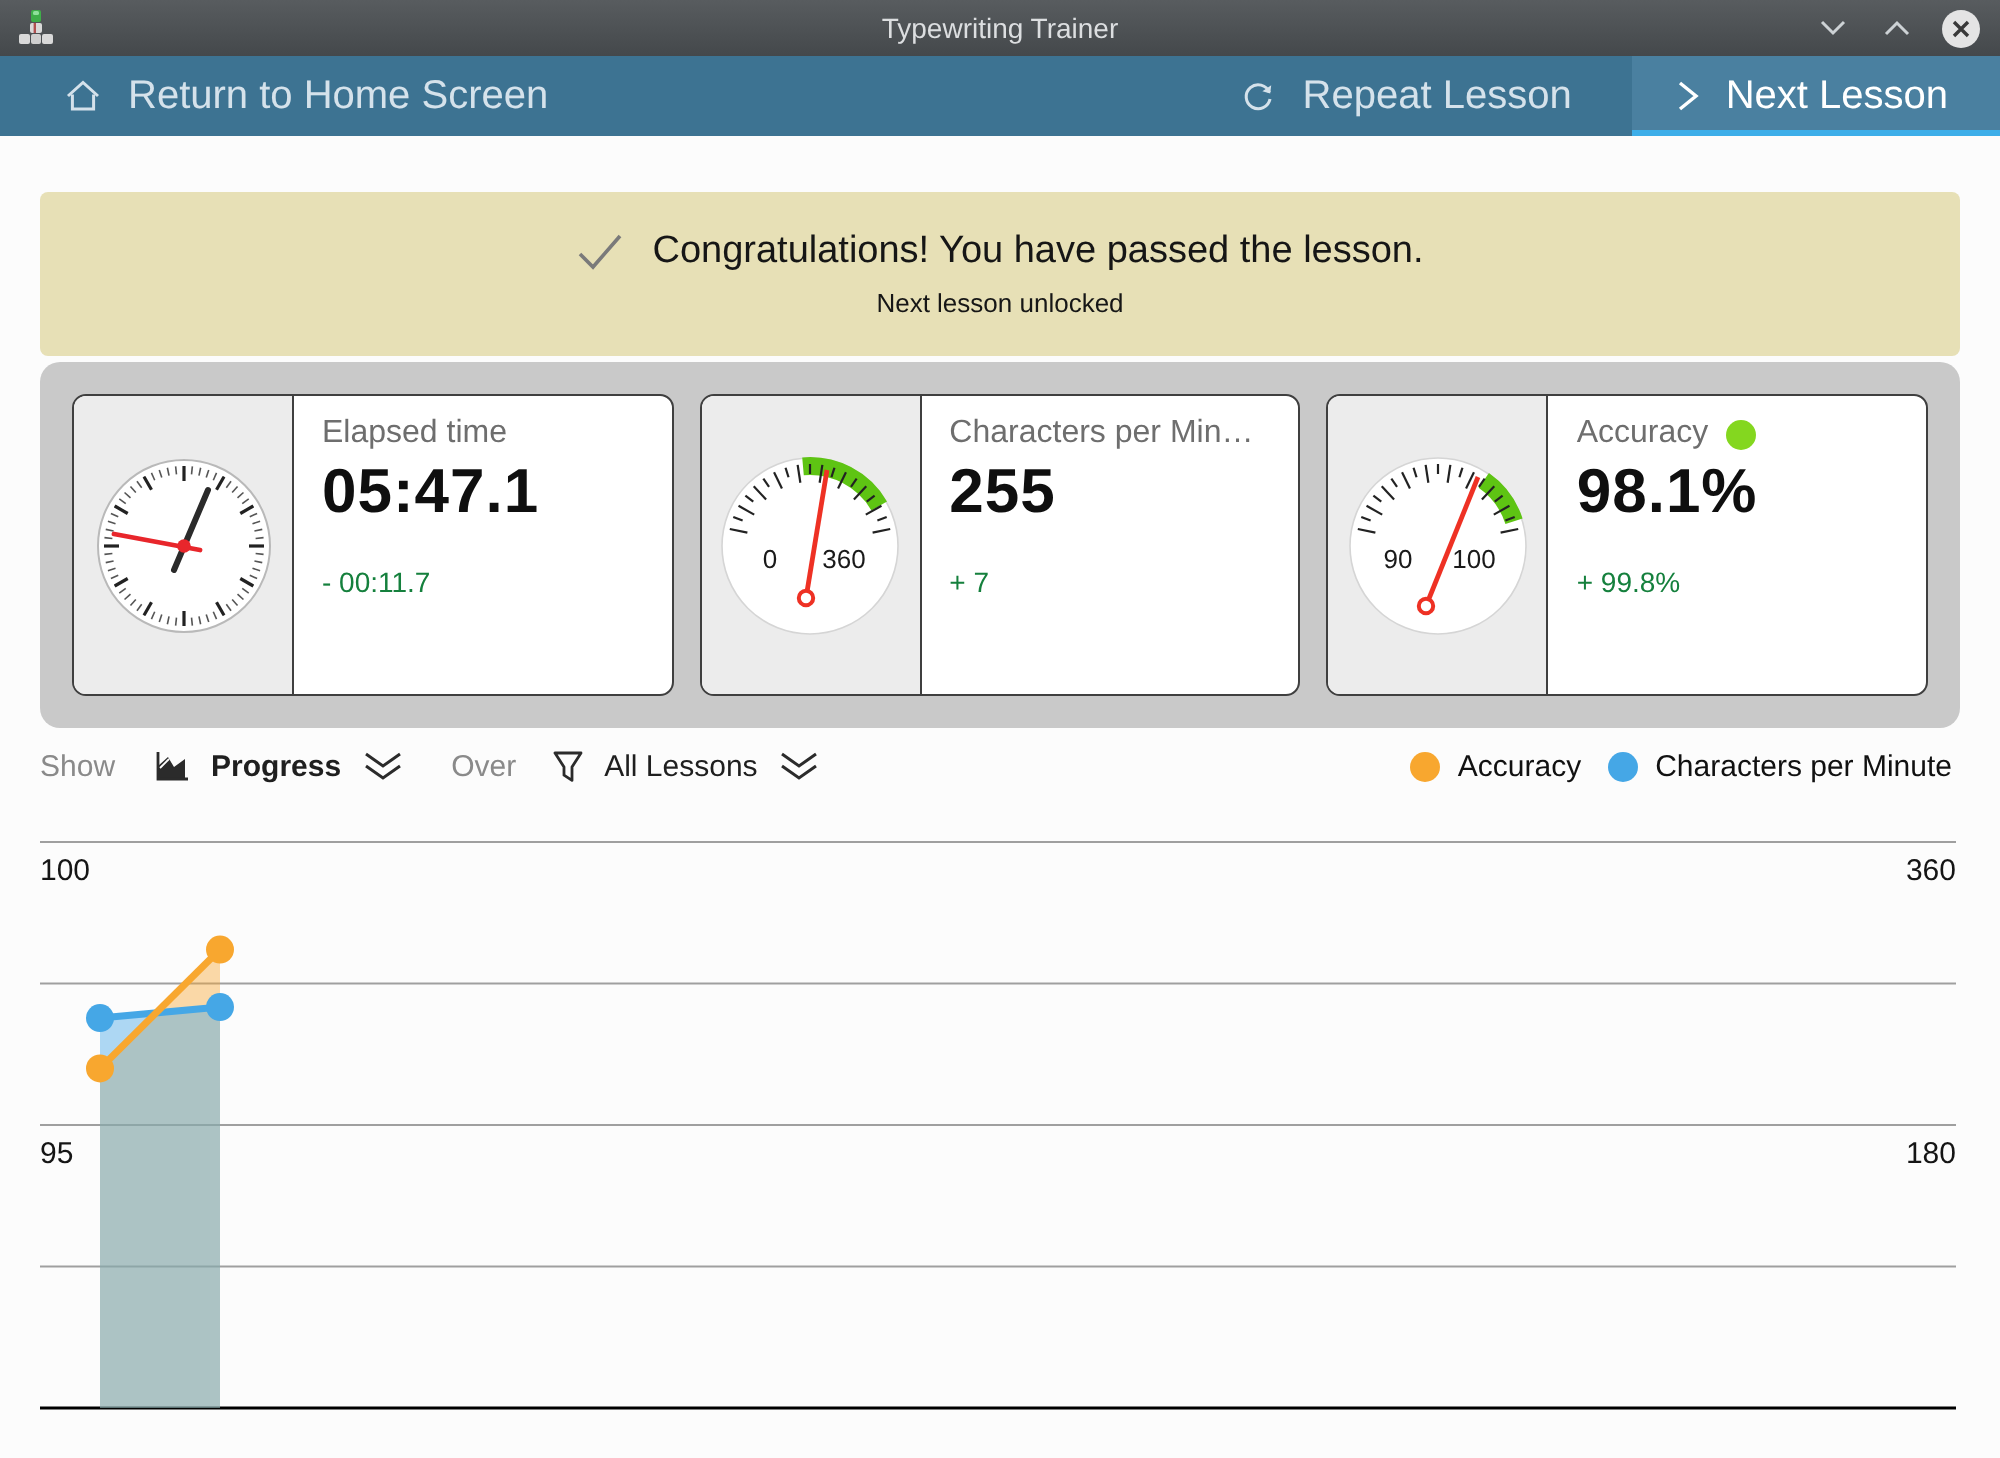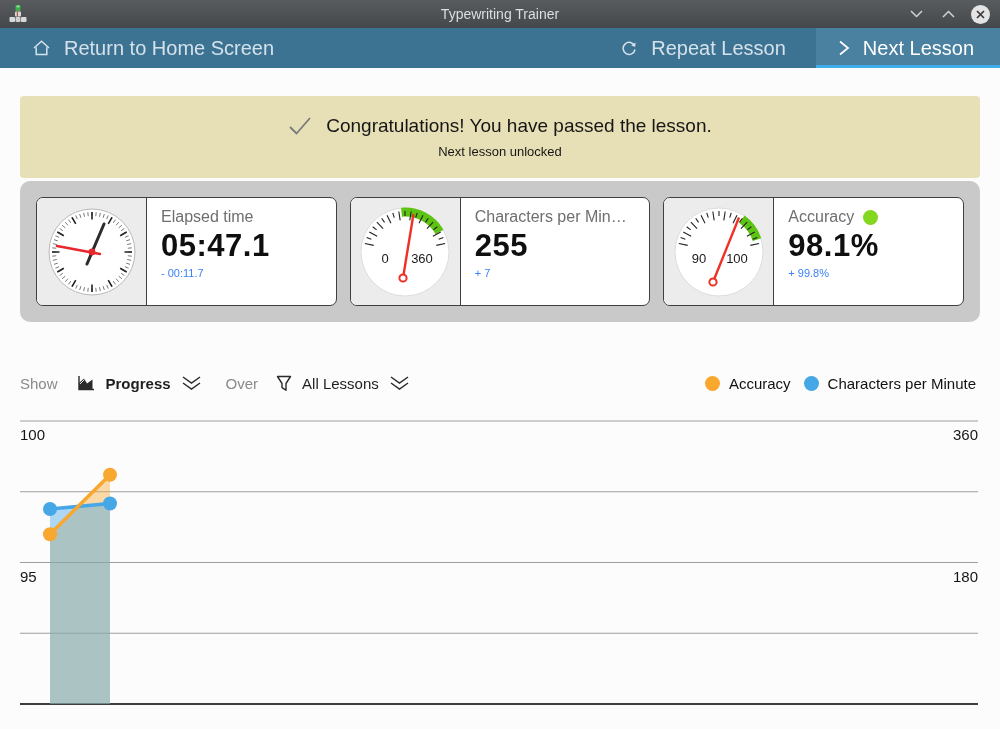--- a/index.html
+++ b/index.html
@@ -31,32 +31,32 @@
 
   
   .banner { position:absolute; left:20px; top:96px; width:960px; height:82px;
     background:#e7e0b6; border-radius:4px; display:flex; flex-direction:column;
     align-items:center; justify-content:center; gap:7px; }
   .banner-line1 { display:flex; align-items:center; gap:14px; }
   .banner-title { font-size:19px; font-weight:500; color:#161616; }
   .banner-sub { font-size:13px; color:#161616; }
 
   
-  .stats { position:absolute; left:20px; top:181px; width:960px; height:141px;
+  .stats { position:absolute; left:20px; top:181px; width:960px; height:183px;
     background:#c9c9c9; border-radius:10px; display:flex; gap:13px; padding:16px; }
   .card { flex:1; background:#ffffff; border:1px solid #3f3f3f; border-radius:7px;
     display:flex; overflow:hidden; }
   .card-icon { width:110px; background:#ececec; border-right:1px solid #3f3f3f;
     display:flex; align-items:center; justify-content:center; flex:none; }
   .card-body { flex:1; padding:10px 14px; min-width:0; }
   .card-label { font-size:16px; color:#6e6e6e; display:flex; align-items:center; gap:9px;
     white-space:nowrap; overflow:hidden; }
   .status-dot { width:15px; height:15px; border-radius:50%; background:#84d71f; flex:none; }
   .card-value { font-size:31px; font-weight:700; color:#0f0f0f; margin-top:2px; letter-spacing:.5px; }
-  .card-delta { font-size:11px; color:#3b82f6; margin-top:3px; }
+  .card-delta { font-size:14px; color:#15803d; margin-top:19px; }
 
   
   .filter-row { position:absolute; left:20px; top:368px; width:960px; height:30px;
     display:flex; align-items:center; font-size:15px; color:#1f1f1f; }
   .muted { color:#8a8a8a; } .f-gap-m { width:18px; } .f-gap-l { width:24px; }
   .dropdown { display:flex; align-items:center; gap:10px; cursor:pointer; }
   .dd-value { font-weight:600; }
   .dd-value-plain { font-weight:400; }
   .legend { margin-left:auto; display:flex; align-items:center; gap:9px; font-size:15px; color:#111; }
   .legend-swatch { width:15px; height:15px; border-radius:50%; flex:none; }

